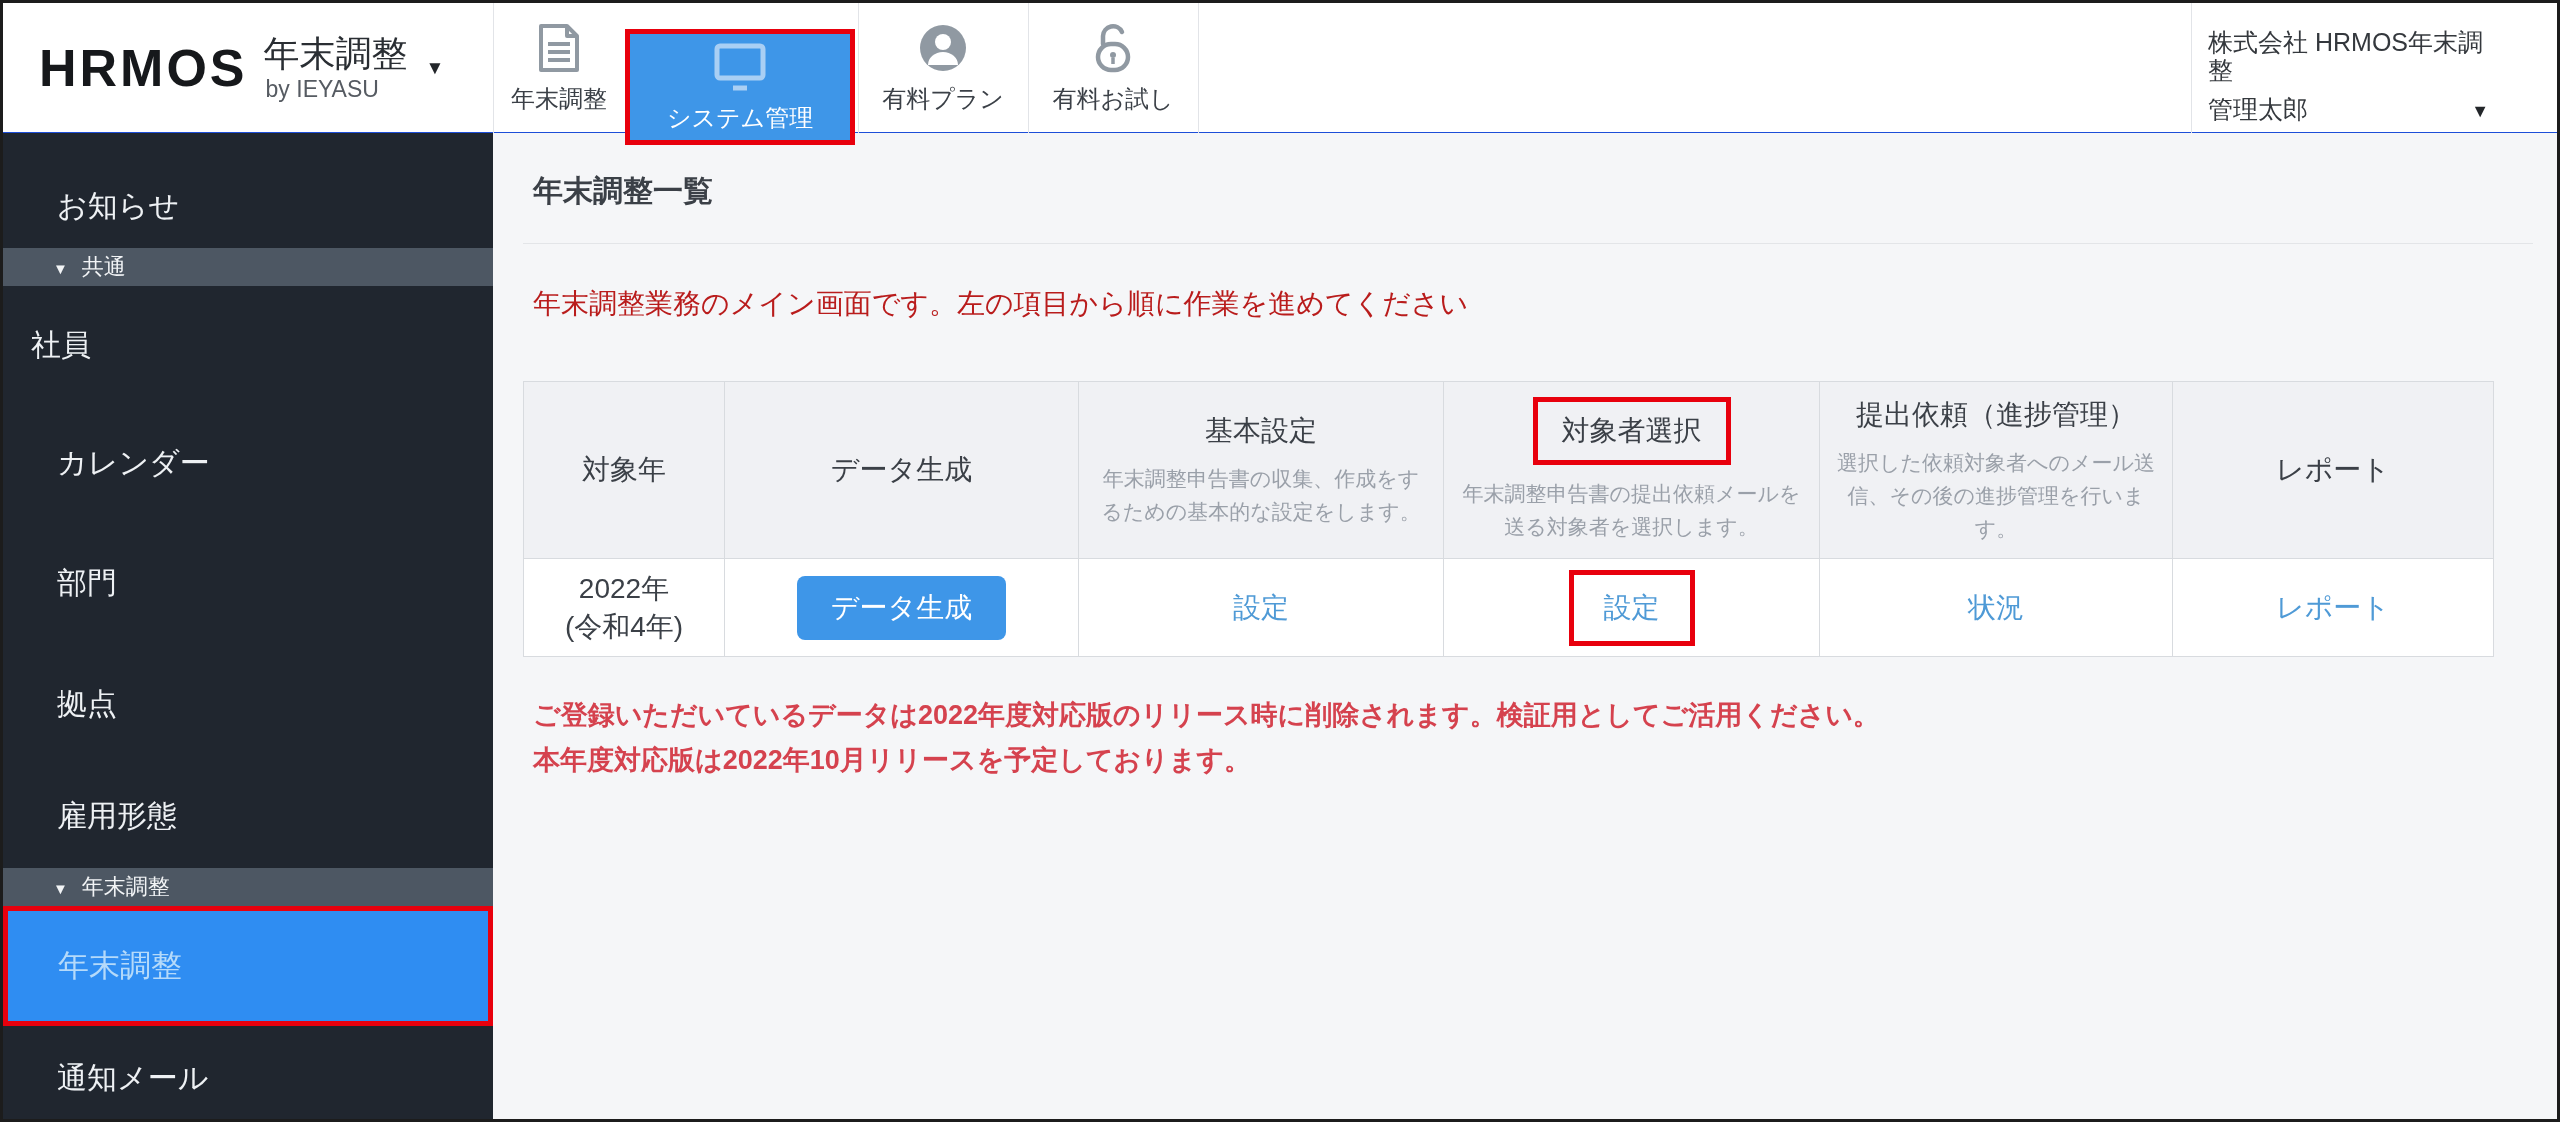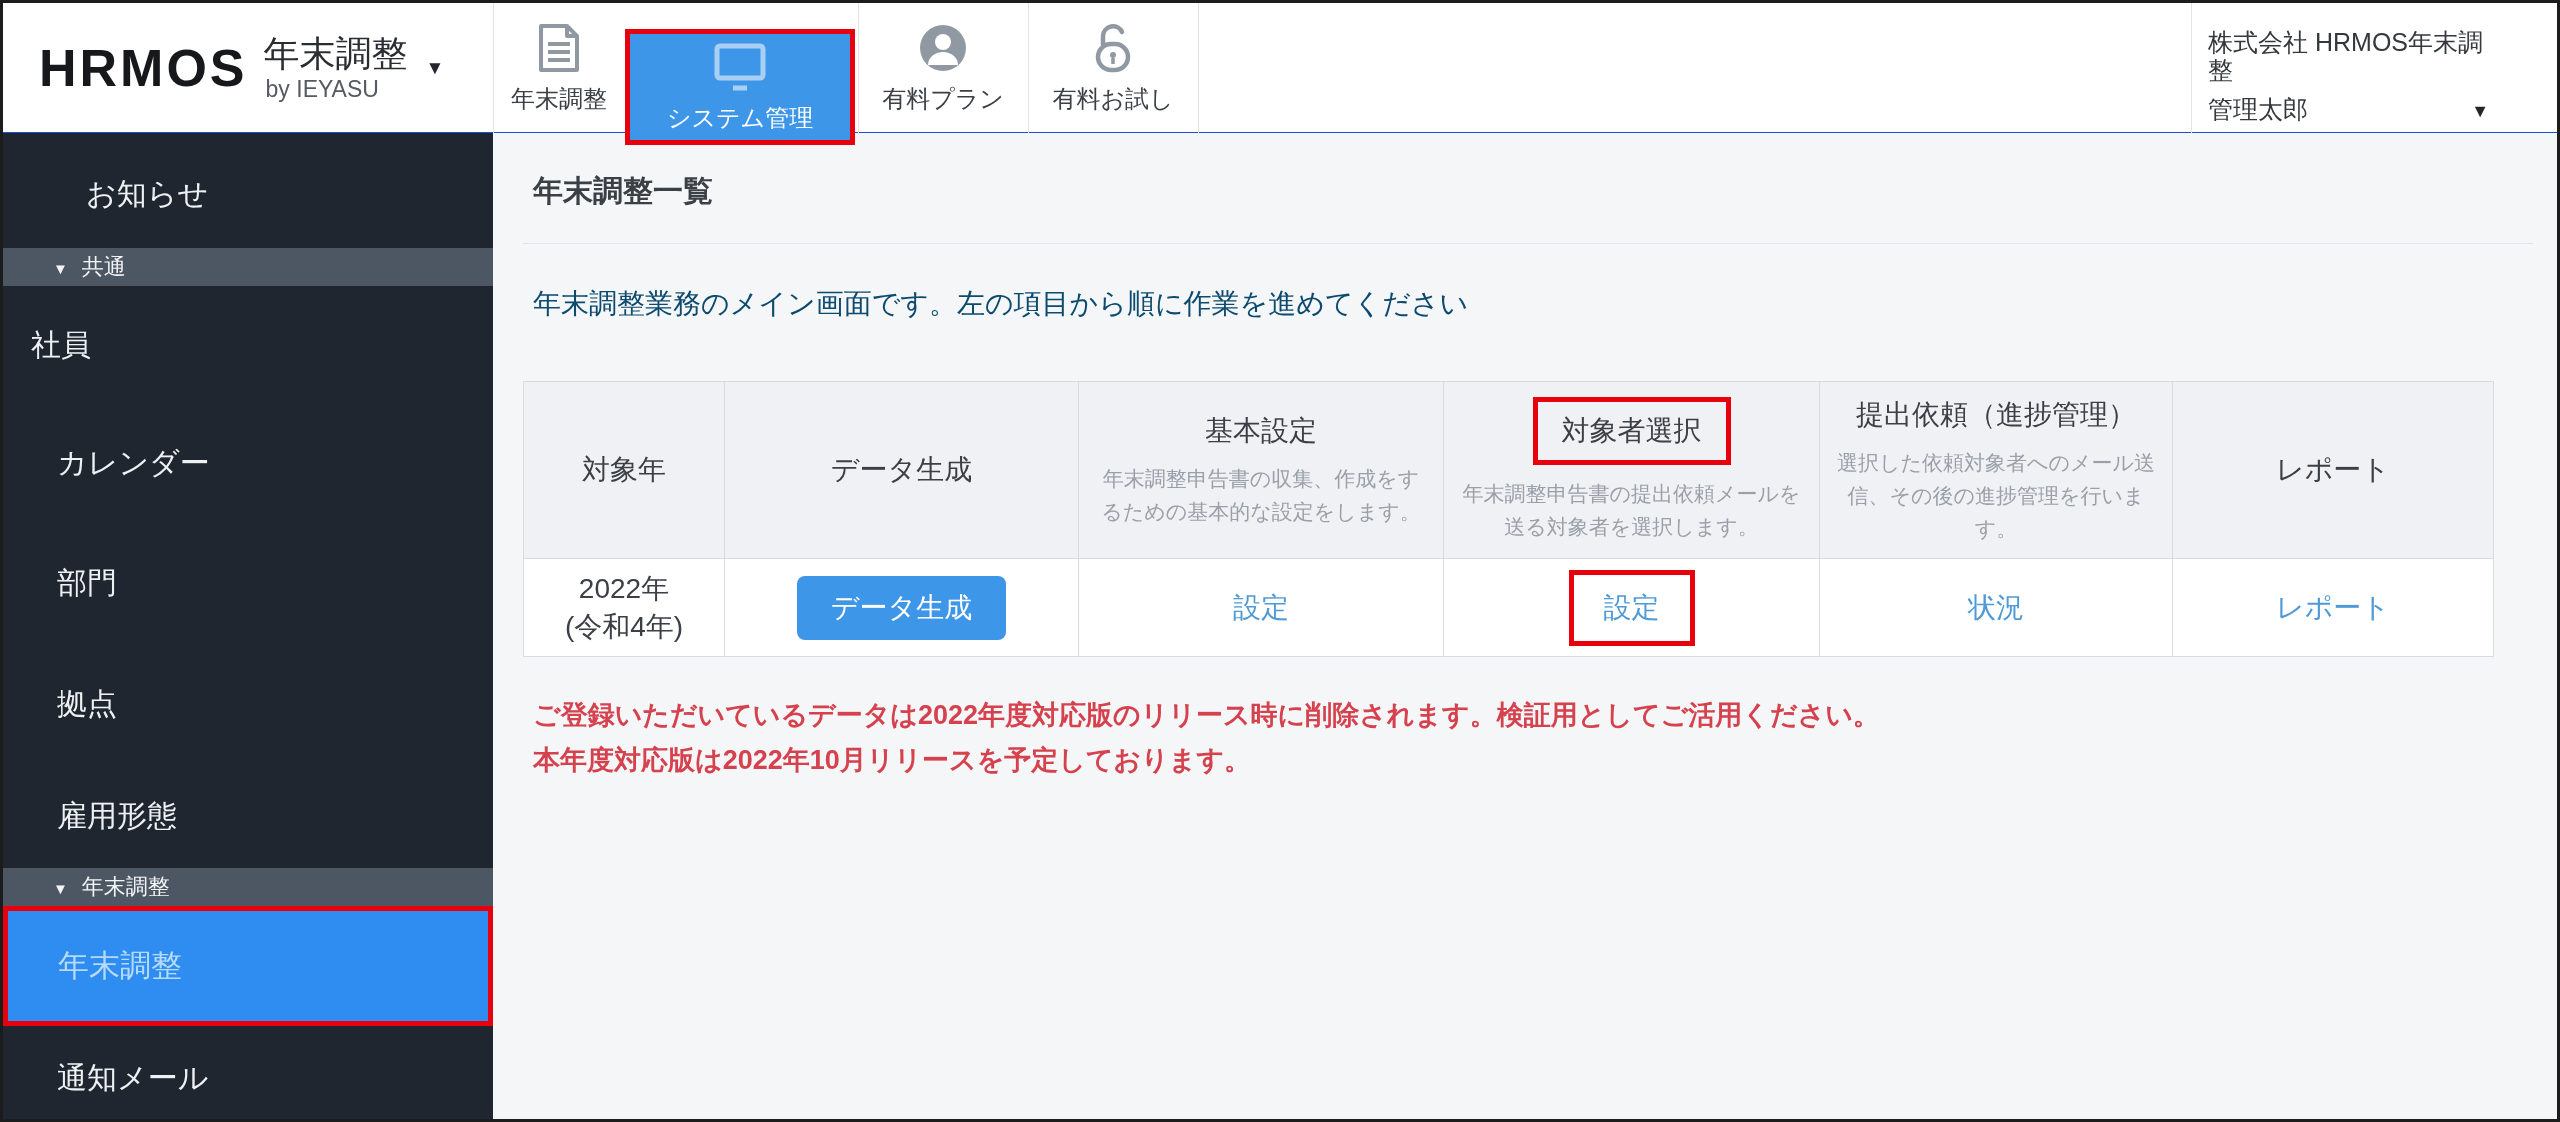--- a/index.html
+++ b/index.html
@@ -39,21 +39,21 @@
                padding-left:50px; background:#4d5763; color:#f2f4f6; font-size:22px; gap:14px; }
   .band-caret { font-size:15px; position:relative; top:1px; }
   .side-selected { position:absolute; left:0; top:773px; width:490px; height:120px;
                    background:#2f8df2; border:5px solid #e8000d; display:flex; align-items:center;
                    padding-left:50px; font-size:31px; color:#b5dafa; cursor:pointer; }
 
   
   .main { position:absolute; left:490px; top:130px; width:2070px; height:992px; background:#f5f6f8; }
   .page-title { position:absolute; left:40px; top:38px; font-size:30px; color:#3b4047; }
   .title-divider { position:absolute; left:30px; top:110px; width:2010px; height:1px; background:#e3e5e8; }
-  .page-desc { position:absolute; left:40px; top:152px; font-size:28px; color:#0c4a6e; }
+  .page-desc { position:absolute; left:40px; top:152px; font-size:28px; color:#b91c1c; }
 
   table.wf { position:absolute; left:30px; top:248px; width:1970px; border-collapse:collapse;
              table-layout:fixed; background:#ffffff; }
   table.wf th, table.wf td { border:1px solid #d8dbdf; text-align:center; vertical-align:middle; }
   table.wf th { background:#f0f1f4; height:177px; font-weight:normal; padding:10px 16px; }
   table.wf td { background:#ffffff; height:98px; padding:6px 10px; }
   .th-label { font-size:28px; color:#3b4047; }
   .th-sub { font-size:21px; color:#9aa0a9; line-height:33px; margin-top:12px; }
   .year-line { font-size:28px; color:#3b4047; line-height:38px; }
   .btn-primary { display:inline-block; background:#3e96e8; color:#ffffff; font-size:28px;
@@ -138,21 +138,21 @@
 
     <div class="account">
       <div class="account-line">株式会社 HRMOS年末調整</div>
       <div class="account-line">管理太郎</div>
       <span class="account-caret">▼</span>
     </div>
   </header>
 
   <aside class="sidebar">
 
-    <div class="side-item" style="top:4px; height:115px;margin-left:29px;">
+    <div class="side-item" style="top:16px; height:115px;">
       <span>お知らせ</span>
     </div>
 
     <div class="side-band" style="top:115px; height:38px;">
       <span class="band-caret">▼</span>
       <span>共通</span>
     </div>
 
     <div class="side-item" style="top:153px; height:118px;padding-left:28px;">
       <span>社員</span>

